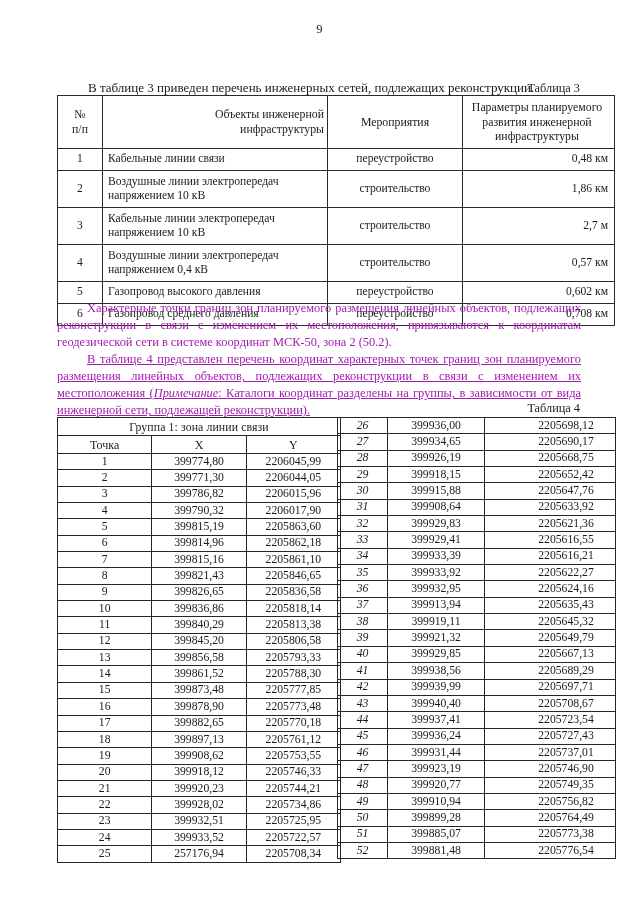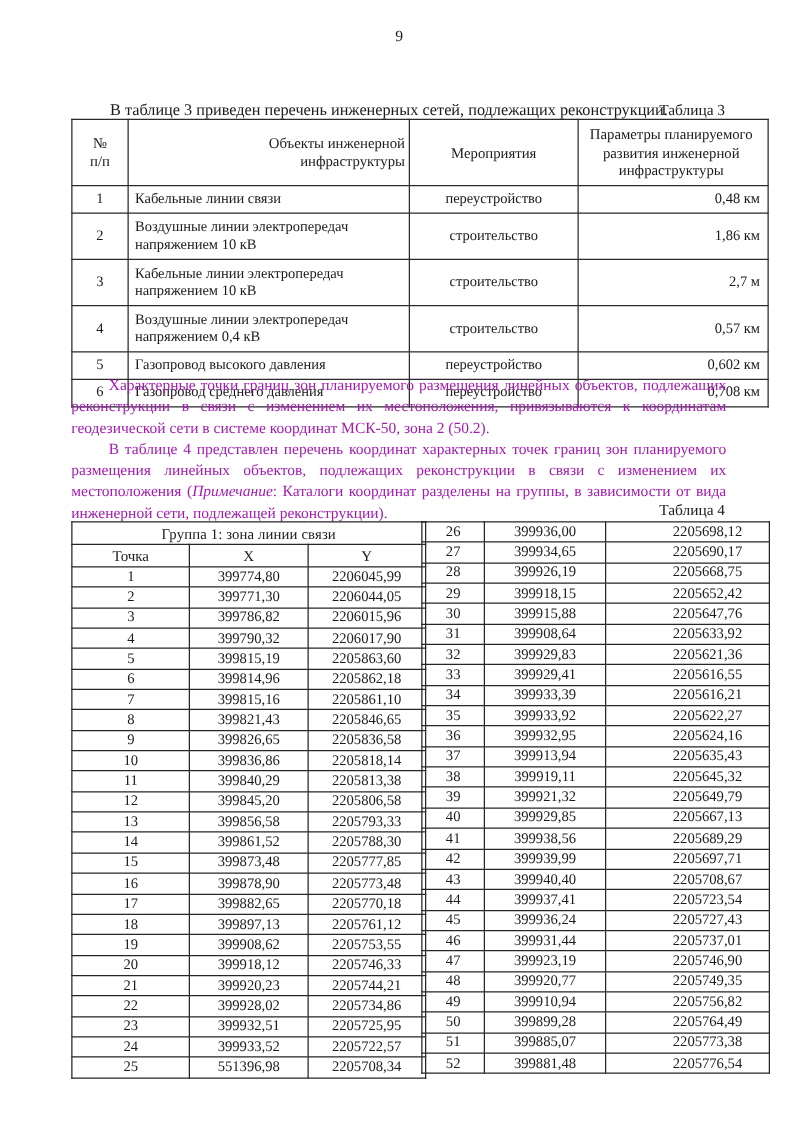--- a/index.html
+++ b/index.html
@@ -113,21 +113,21 @@
     height: 17px;
   }
   .coord .colhead { font-size: 12px; height: 17px; }
   .coord .c-pt { width: 48px; }
   .coord .c-x  { width: 95px; }
   .coord .c-y  { width: 97px; }
 
   #coord-left  { left: 57px;  top: 417px; width: 284px; }
   #coord-right { left: 337px; top: 417px; width: 243px; }
 
-  #coord-right .c-pt { width: 49px; }
+  #coord-right .c-pt { width: 49px; font-style: italic; }
   #coord-right .c-x  { width: 96px; margin-top: 45px; }
   #coord-right .c-y  { width: 98px; padding-left: 32px; }
 
   .em { font-style: italic; }
 </style>
 </head>
 <body>
 
 <div class="page">
 
@@ -208,21 +208,21 @@
           <td class="c-meas">переустройство</td>
           <td class="c-par">0,708 км</td>
         </tr>
       </tbody>
   </table>
 
   <div class="para" style="left:57px; top:300px; width:524px;">
     <span class="indent"></span><span>Характерные точки границ зон планируемого размещения линейных объектов, подлежащих реконструкции в связи с изменением их местоположения, привязываются к координатам геодезической сети в системе координат МСК-50, зона 2 (50.2).</span>
   </div>
 
-  <div class="para" style="left:57px; top:351px; width:524px;">
+  <div class="para" style="left:57px; top:351px; width:524px;text-decoration:underline;">
     <span class="indent"></span><span>В таблице 4 представлен перечень координат характерных точек границ зон планируемого размещения линейных объектов, подлежащих реконструкции в связи с изменением их местоположения (</span><span class="em">Примечание</span><span>: Каталоги координат разделены на группы, в зависимости от вида инженерной сети, подлежащей реконструкции).</span>
   </div>
 
   <div class="table-caption" style="left:380px; top:401px; width:200px;">Таблица 4</div>
 
   <table class="coord" id="coord-left">
     <tbody>
       <tr>
         <td class="grouphead" colspan="3">Группа 1: зона линии связи</td>
       </tr>
@@ -348,21 +348,21 @@
           <td class="c-x">399932,51</td>
           <td class="c-y">2205725,95</td>
         </tr>
         <tr>
           <td class="c-pt">24</td>
           <td class="c-x">399933,52</td>
           <td class="c-y">2205722,57</td>
         </tr>
         <tr>
           <td class="c-pt">25</td>
-          <td class="c-x">551396,98</td>
+          <td class="c-x">257176,94</td>
           <td class="c-y">2205708,34</td>
         </tr>
       </tbody>
   </table>
 
   <table class="coord" id="coord-right">
     <tbody id="coord-right-body">
         <tr>
           <td class="c-pt">26</td>
           <td class="c-x">399936,00</td>

